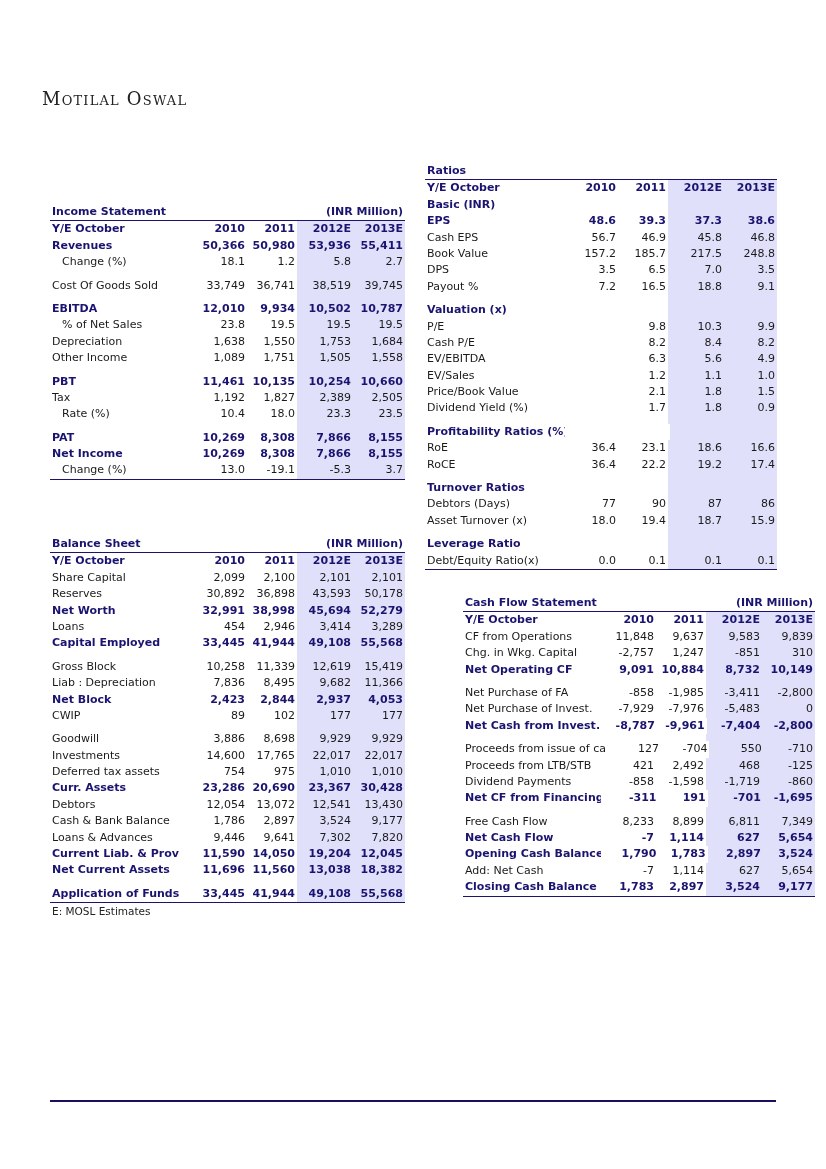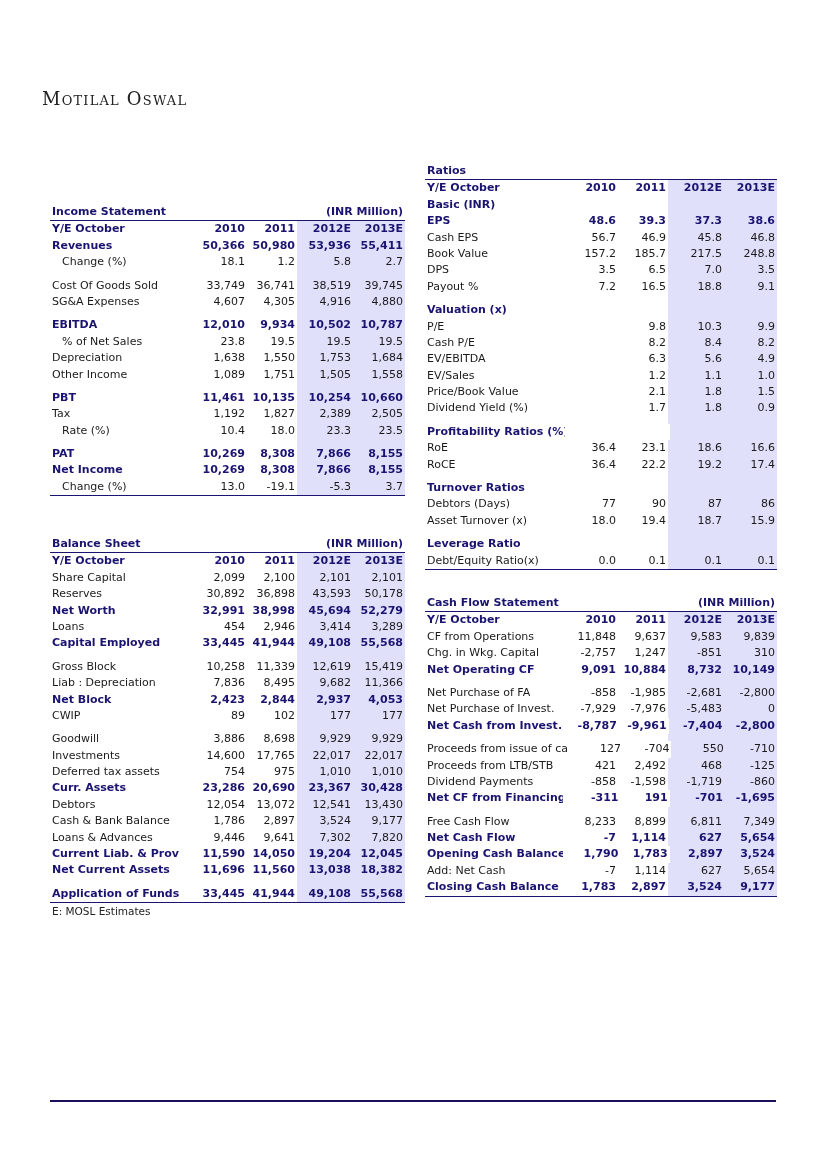--- a/index.html
+++ b/index.html
@@ -69,27 +69,20 @@
       <span class="c c3 shade" style="height:100%"></span>
       <span class="c c4 shade" style="height:100%"></span>
     </div>
   <div class="row">
       <span class="lbl">Cost Of Goods Sold</span>
       <span class="c c1">33,749</span>
       <span class="c c2">36,741</span>
       <span class="c c3 shade">38,519</span>
       <span class="c c4 shade">39,745</span>
     </div>
-  <div class="row">
-      <span class="lbl">SG&amp;A Expenses</span>
-      <span class="c c1">4,607</span>
-      <span class="c c2">4,305</span>
-      <span class="c c3 shade">4,916</span>
-      <span class="c c4 shade">4,880</span>
-    </div>
   <div class="row gap">
       <span class="lbl"></span>
       <span class="c c1"></span>
       <span class="c c2"></span>
       <span class="c c3 shade" style="height:100%"></span>
       <span class="c c4 shade" style="height:100%"></span>
     </div>
   <div class="row b">
       <span class="lbl">EBITDA</span>
       <span class="c c1">12,010</span>
@@ -528,21 +521,21 @@
     </div>
   <div class="row last">
       <span class="lbl">Debt/Equity Ratio(x)</span>
       <span class="c c1">0.0</span>
       <span class="c c2">0.1</span>
       <span class="c c3 shade">0.1</span>
       <span class="c c4 shade">0.1</span>
     </div>
 </div>
 
-<div class="tbl right" style="top:595px;">
+<div class="tbl right" style="top:595px;margin-left:38px;">
   <div class="row title-row">
     <span class="lbl">Cash Flow Statement</span>
     <span class="c">(INR Million)</span>
   </div>
   <div class="row hdr-row">
     <span class="lbl">Y/E October</span>
     <span class="c c1">2010</span>
       <span class="c c2">2011</span>
     <span class="c c3 shade">2012E</span>
       <span class="c c4 shade">2013E</span>
@@ -572,21 +565,21 @@
       <span class="lbl"></span>
       <span class="c c1"></span>
       <span class="c c2"></span>
       <span class="c c3 shade" style="height:100%"></span>
       <span class="c c4 shade" style="height:100%"></span>
     </div>
   <div class="row">
       <span class="lbl">Net Purchase of FA</span>
       <span class="c c1">-858</span>
       <span class="c c2">-1,985</span>
-      <span class="c c3 shade">-2,681</span>
+      <span class="c c3 shade">-3,411</span>
       <span class="c c4 shade">-2,800</span>
     </div>
   <div class="row">
       <span class="lbl">Net Purchase of Invest.</span>
       <span class="c c1">-7,929</span>
       <span class="c c2">-7,976</span>
       <span class="c c3 shade">-5,483</span>
       <span class="c c4 shade">0</span>
     </div>
   <div class="row b">

